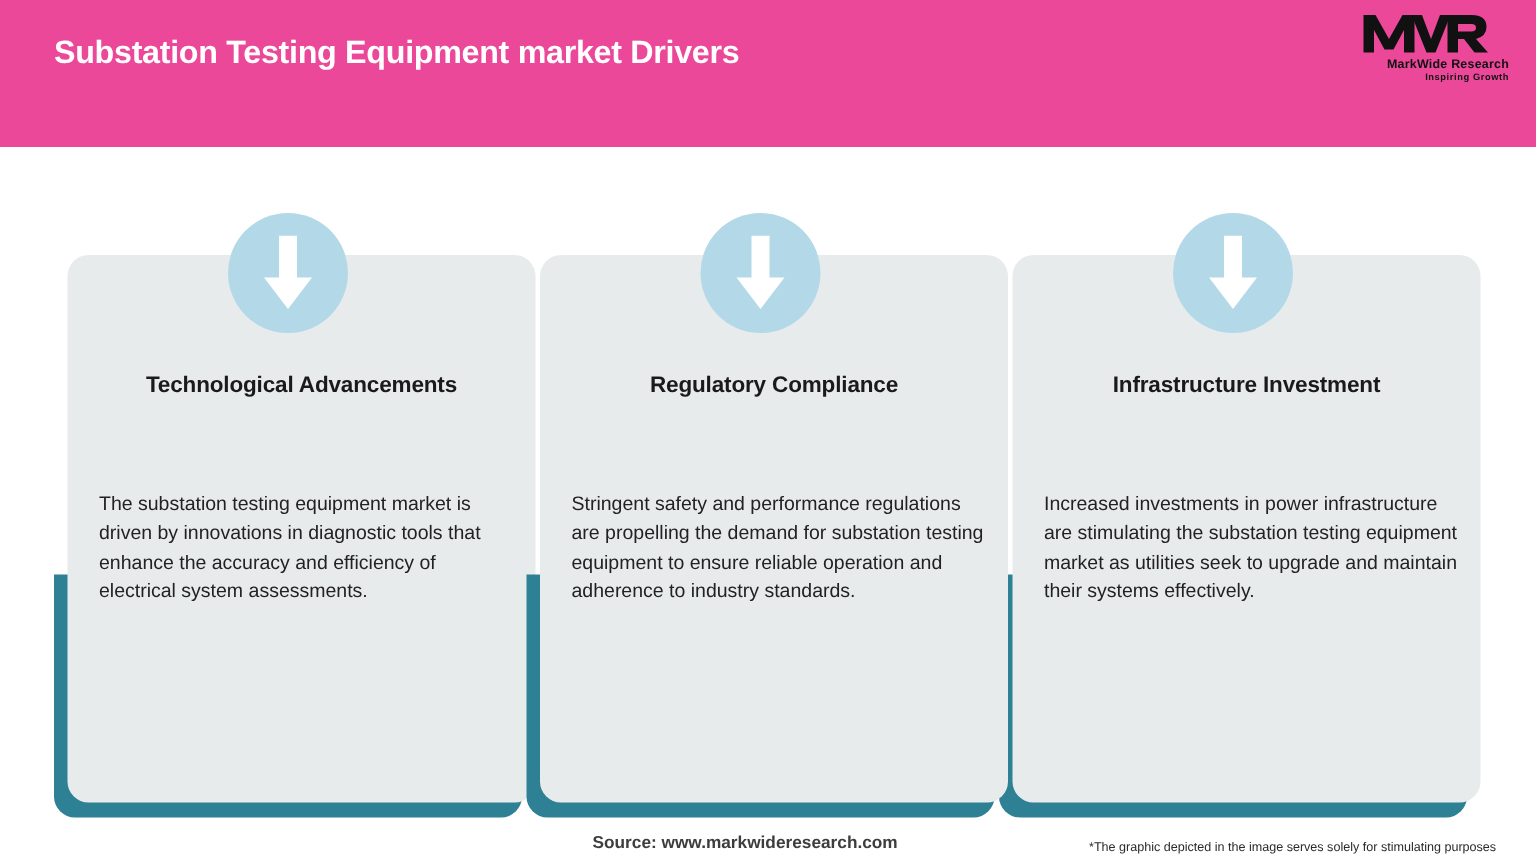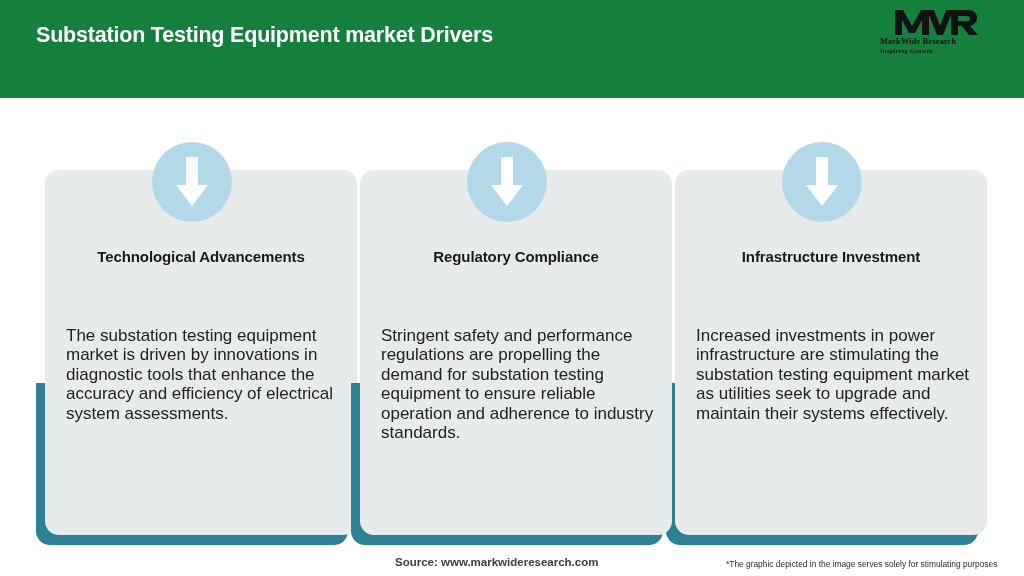--- a/index.html
+++ b/index.html
@@ -16,43 +16,42 @@
     position: relative;
   }
 
   
   .header {
     position: absolute;
     left: 0;
     top: 0;
     width: 1024px;
     height: 98px;
-    background: #15803d;
+    background: #ec4899;
     box-sizing: border-box;
   }
   .header-title {
     position: absolute;
     left: 36px;
     top: 23px;
     font-size: 21.5px;
     font-weight: bold;
     color: #ffffff;
     letter-spacing: -0.2px;
     white-space: nowrap;
   }
 
   
   .logo {
     position: absolute;
-    right: 32px;
+    right: 18px;
     top: 8px;
     width: 112px;
     height: 52px;
-    text-align: left;
-    font-family: Liberation Serif, serif;
+    text-align: right;
   }
   .logo-mark {
     display: block;
     margin: 0 auto;
   }
   .logo-name {
     display: block;
     font-size: 8.3px;
     font-weight: bold;
     color: #111111;
@@ -136,21 +135,21 @@
     font-weight: bold;
     color: #1a1a1a;
     letter-spacing: -0.1px;
   }
 
   .card-body {
     position: absolute;
     left: 30px;
     top: 228px;
     width: 278px;
-    font-size: 17px;
+    font-size: 13px;
     line-height: 19.4px;
     color: #222222;
     text-align: left;
   }
 
   
   .footer-source {
     position: absolute;
     left: 395px;
     top: 556px;

